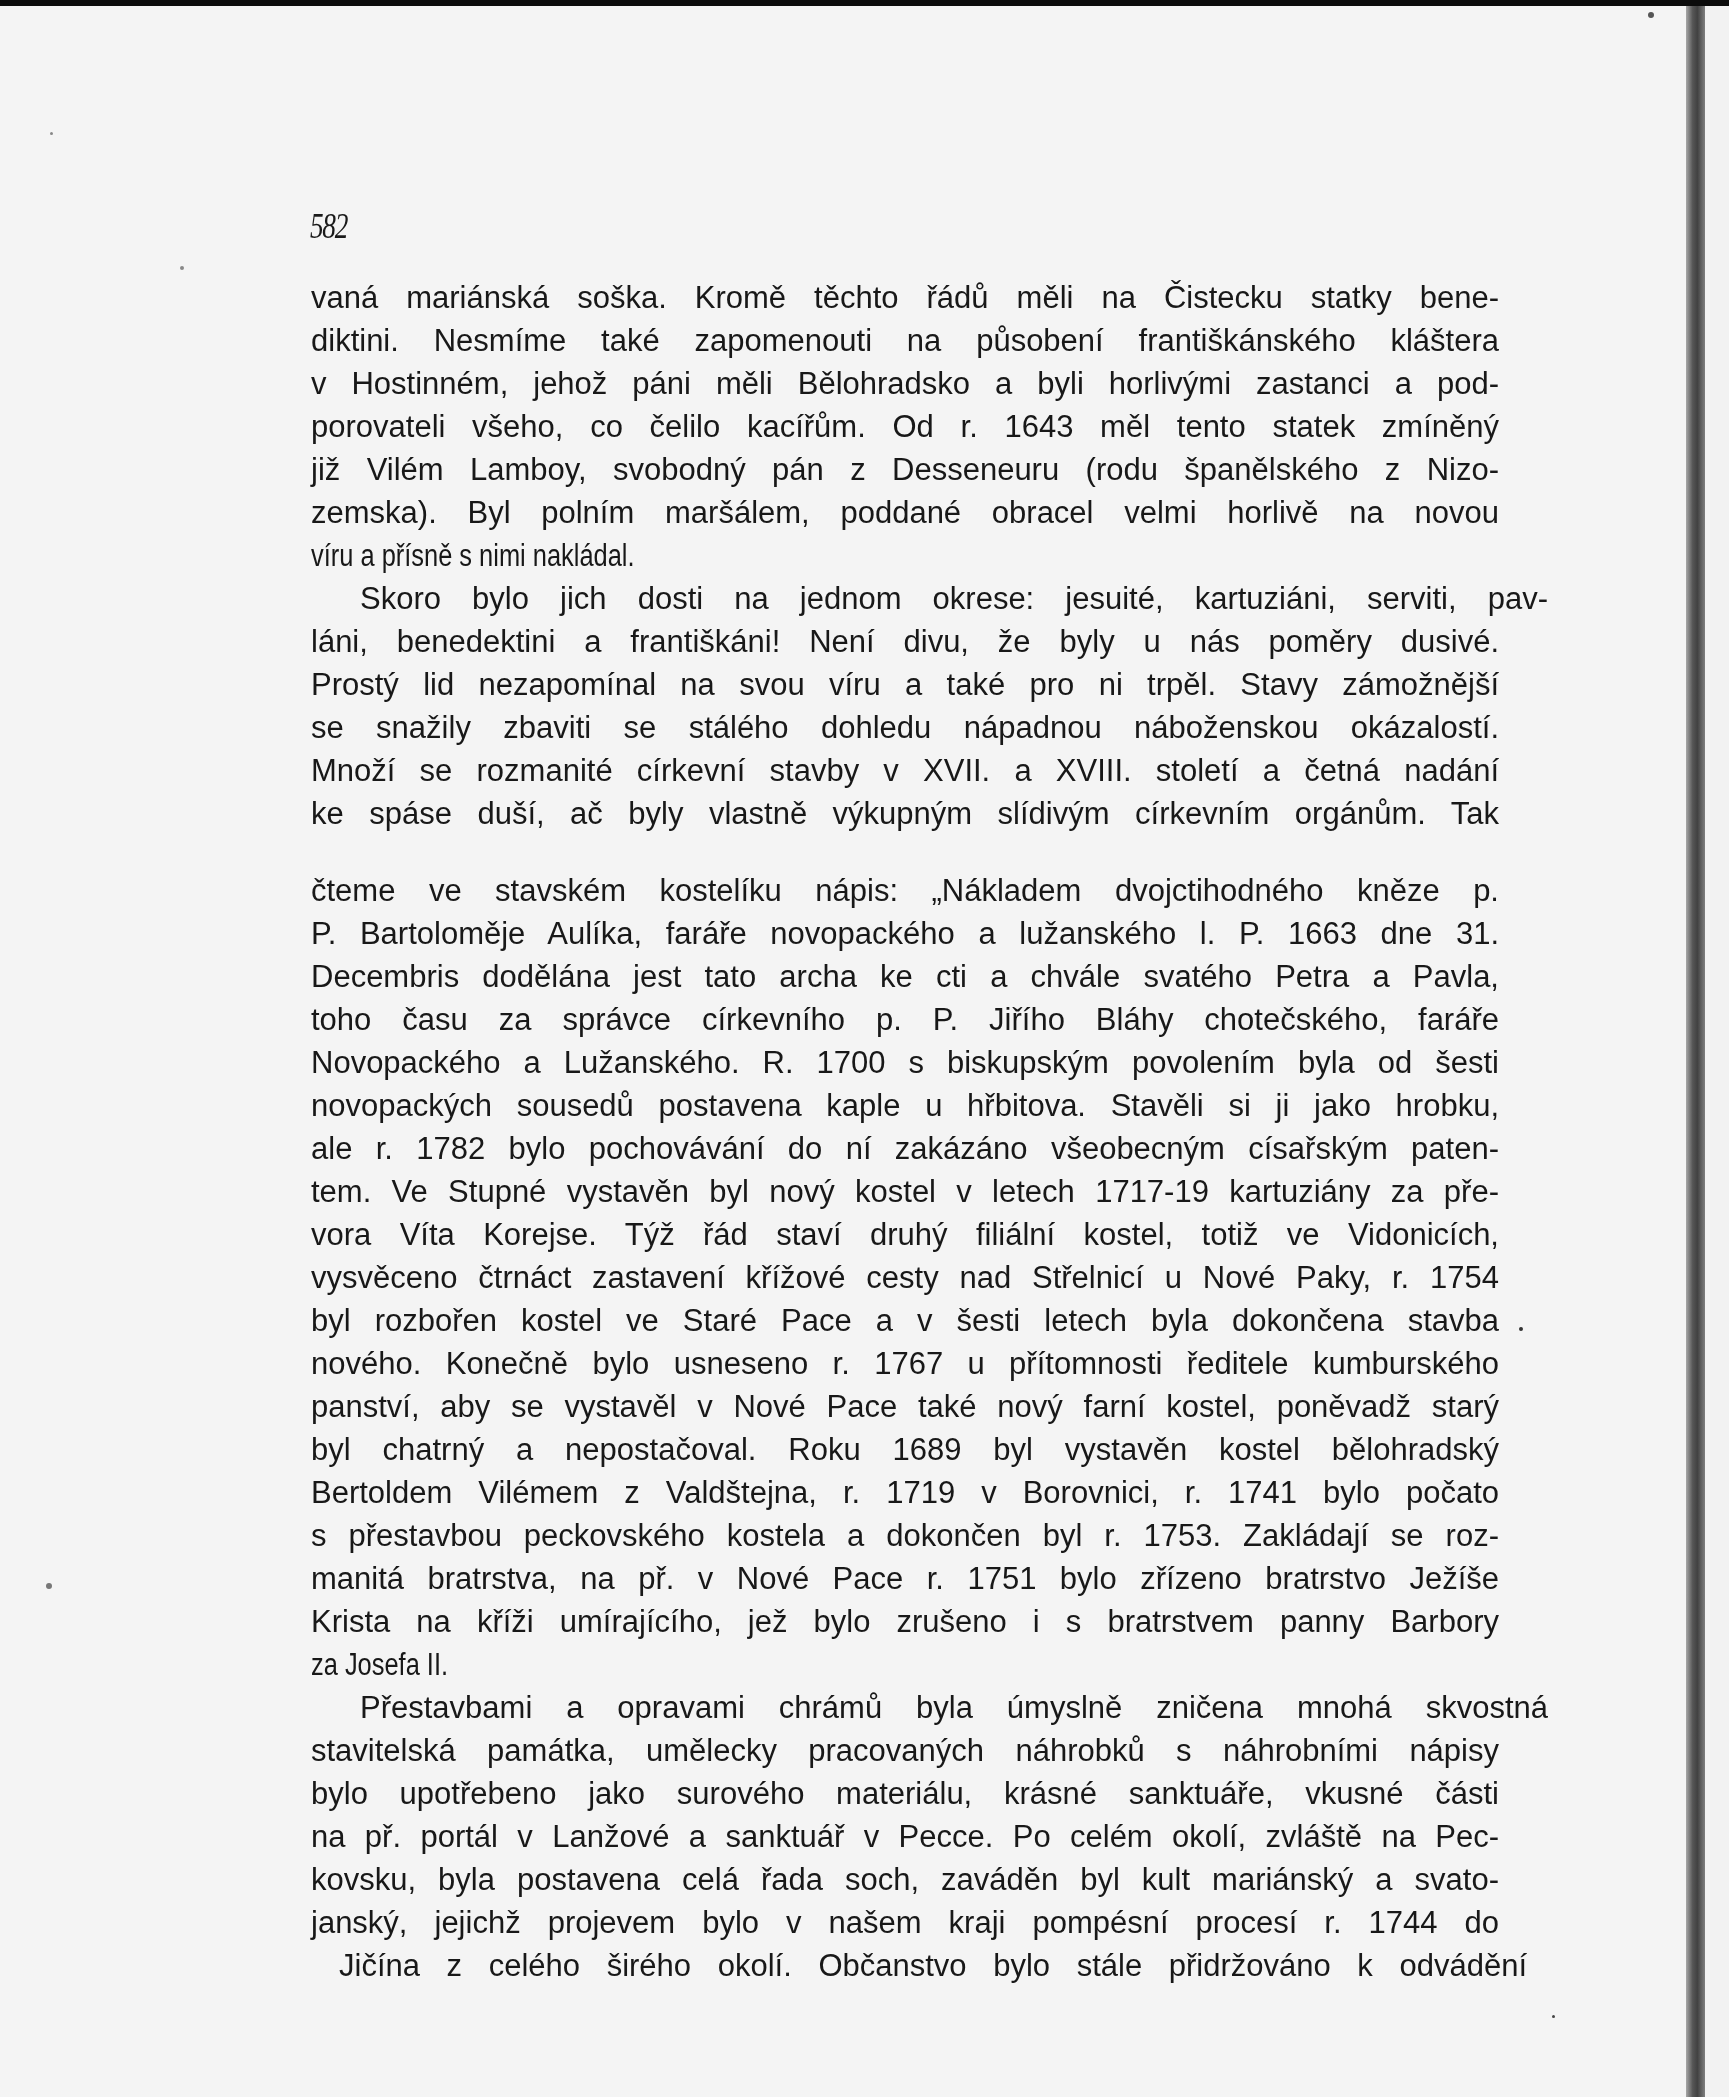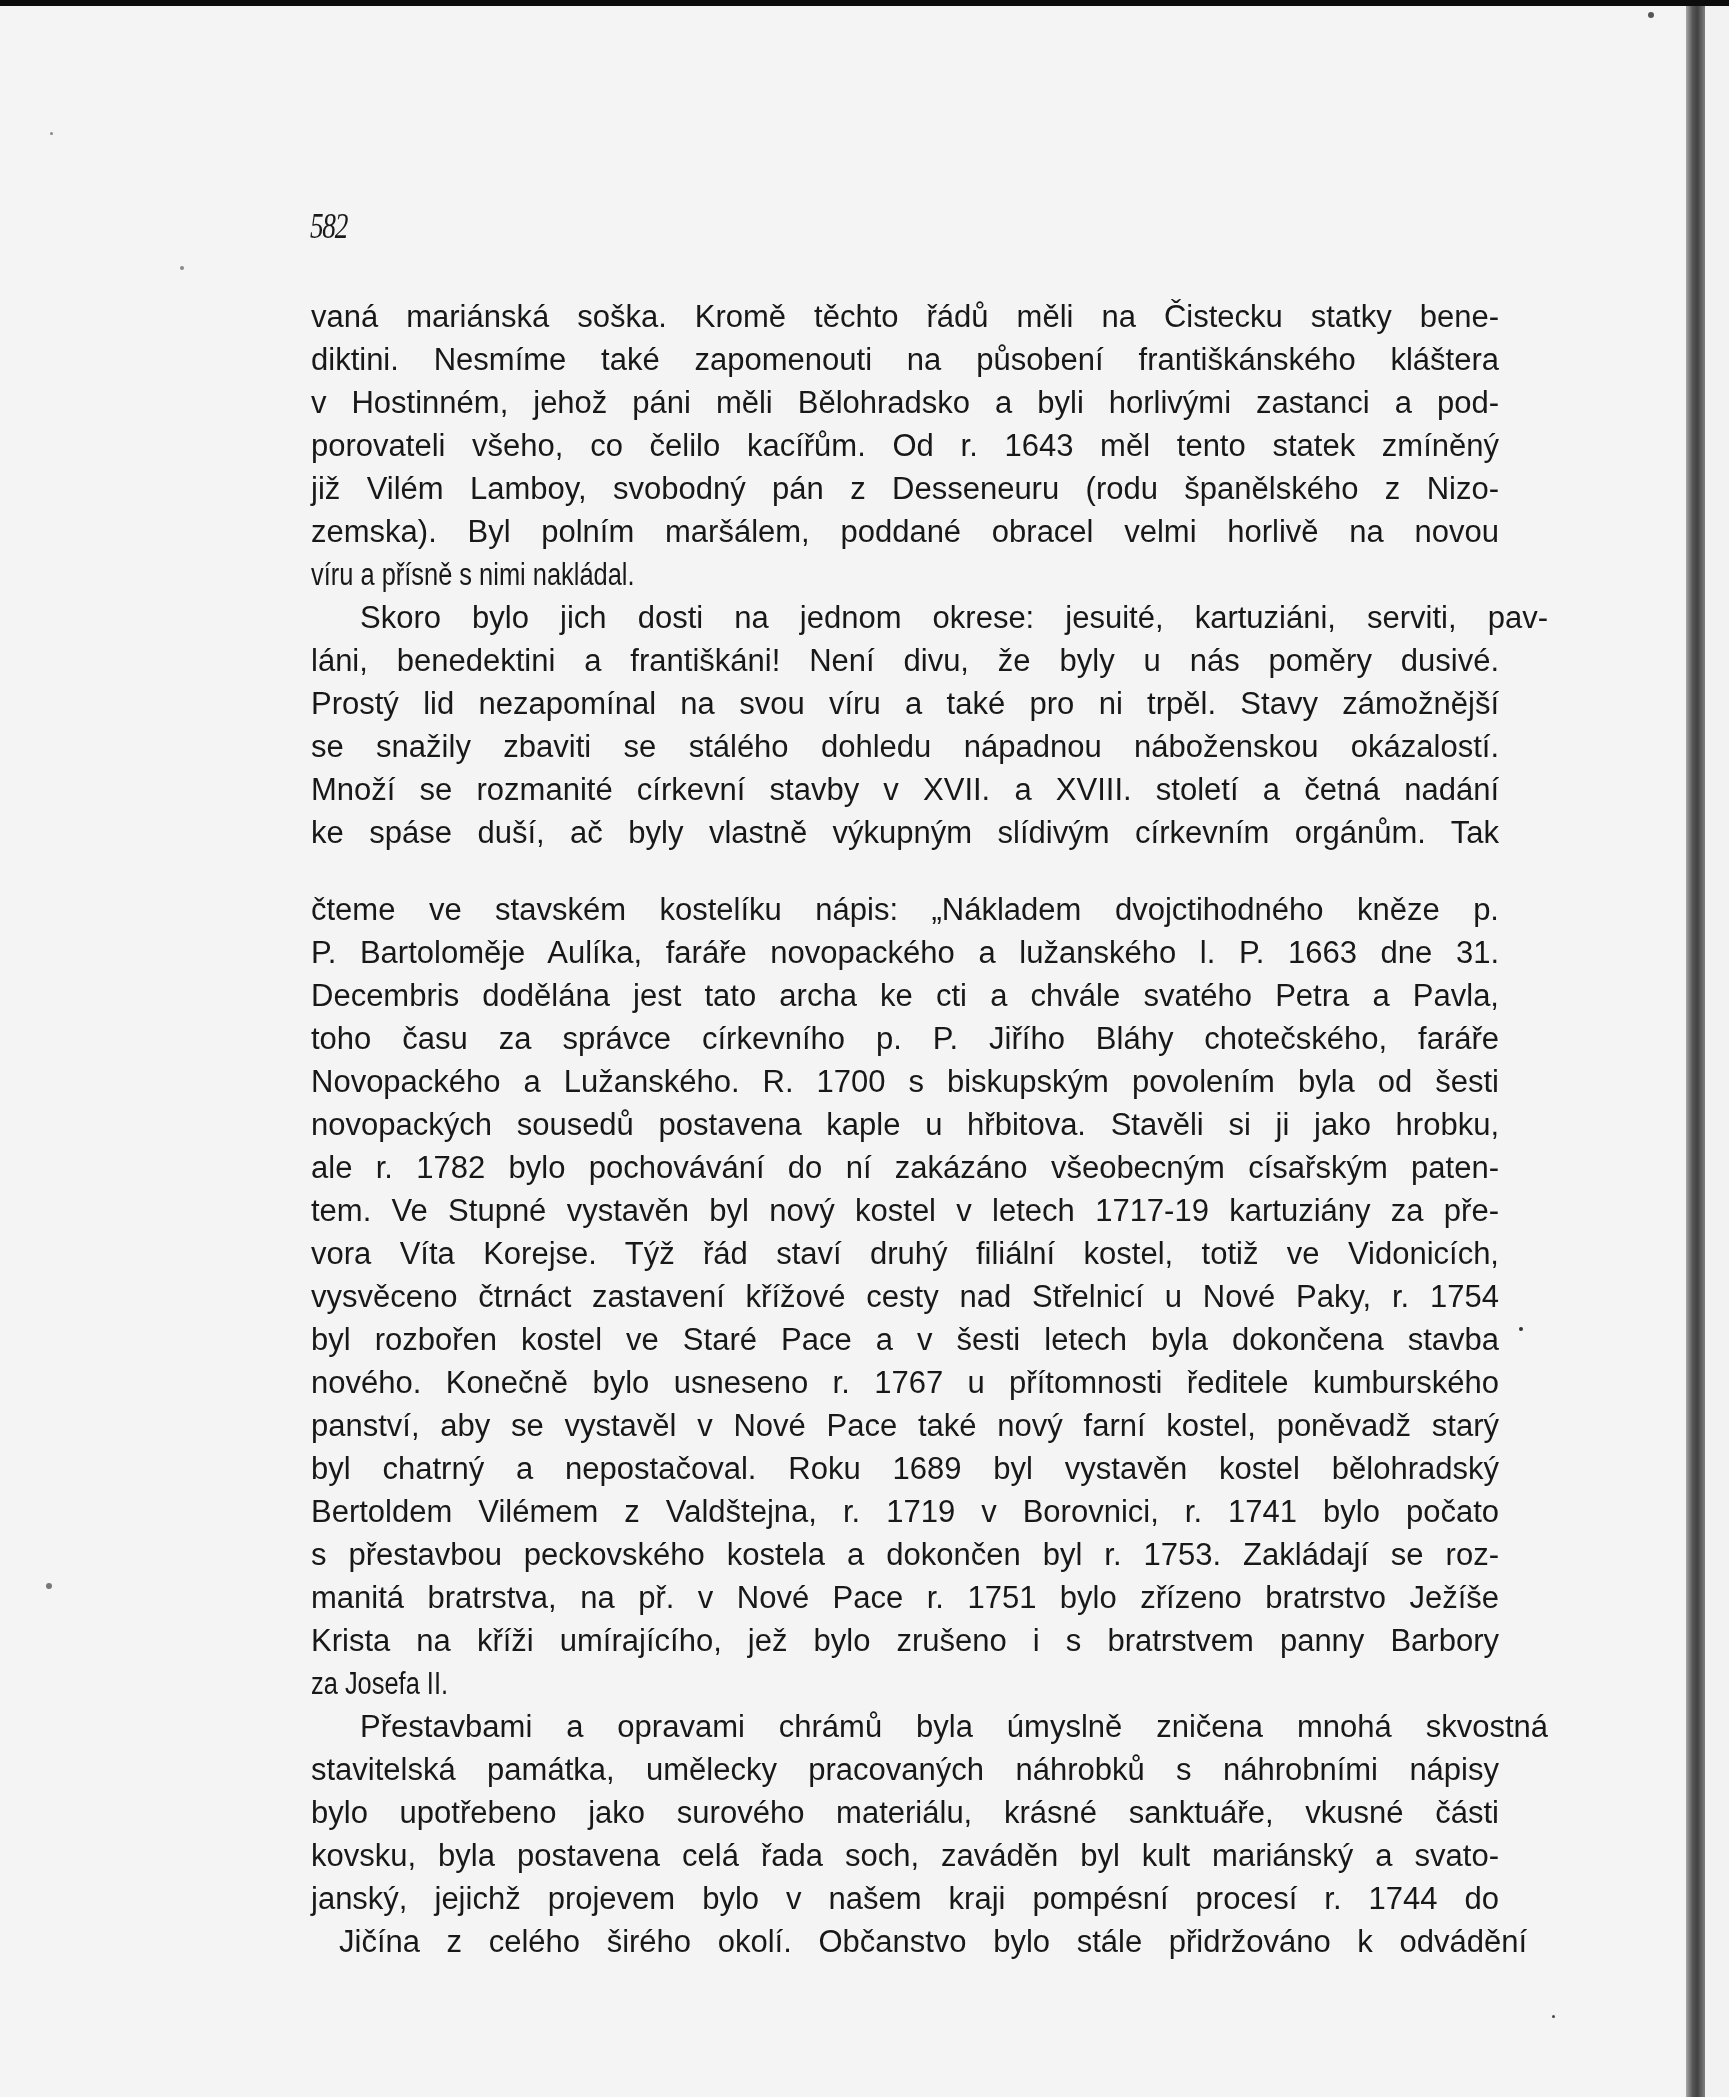--- a/index.html
+++ b/index.html
@@ -52,21 +52,21 @@
       font-style: italic;
       font-size: 35px;
       color: #1a1a1a;
       letter-spacing: -1.7px;
       transform: scaleX(0.78);
       transform-origin: left top;
     }
     .body-text {
       position: absolute;
       left: 311px;
-      top: 289px;
+      top: 270px;
       width: 1188px;
       font-family: "Liberation Sans Narrow", "Liberation Sans", sans-serif;
       font-size: 31px;
       line-height: 43px;
       color: #181818;
     }
     .line {
       display: block;
       white-space: nowrap;
       text-align: justify;
@@ -126,18 +126,19 @@
       <span class="line" style="display: block; width: 1188px; text-align: justify; text-align-last: justify;">panství, aby se vystavěl v Nové Pace také nový farní kostel, poněvadž starý</span>
       <span class="line" style="display: block; width: 1188px; text-align: justify; text-align-last: justify;">byl chatrný a nepostačoval. Roku 1689 byl vystavěn kostel bělohradský</span>
       <span class="line" style="display: block; width: 1188px; text-align: justify; text-align-last: justify;">Bertoldem Vilémem z Valdštejna, r. 1719 v Borovnici, r. 1741 bylo počato</span>
       <span class="line" style="display: block; width: 1188px; text-align: justify; text-align-last: justify;">s přestavbou peckovského kostela a dokončen byl r. 1753. Zakládají se roz-</span>
       <span class="line" style="display: block; width: 1188px; text-align: justify; text-align-last: justify;">manitá bratrstva, na př. v Nové Pace r. 1751 bylo zřízeno bratrstvo Ježíše</span>
       <span class="line" style="display: block; width: 1188px; text-align: justify; text-align-last: justify;">Krista na kříži umírajícího, jež bylo zrušeno i s bratrstvem panny Barbory</span>
       <span class="line last" style="display: block; width: 1449px; text-align: left; text-align-last: left; transform: scaleX(0.82);">za Josefa II.</span>
       <span class="line indent" style="display: block; width: 1188px; text-align: justify; text-align-last: justify;">Přestavbami a opravami chrámů byla úmyslně zničena mnohá skvostná</span>
       <span class="line" style="display: block; width: 1188px; text-align: justify; text-align-last: justify;">stavitelská památka, umělecky pracovaných náhrobků s náhrobními nápisy</span>
       <span class="line" style="display: block; width: 1188px; text-align: justify; text-align-last: justify;">bylo upotřebeno jako surového materiálu, krásné sanktuáře, vkusné části</span>
+      <span class="line" style="display: block; width: 1188px; text-align: justify; text-align-last: justify;">na př. portál v Lanžové a sanktuář v Pecce. Po celém okolí, zvláště na Pec-</span>
       <span class="line" style="display: block; width: 1188px; text-align: justify; text-align-last: justify;">kovsku, byla postavena celá řada soch, zaváděn byl kult mariánský a svato-</span>
       <span class="line" style="display: block; width: 1188px; text-align: justify; text-align-last: justify;">janský, jejichž projevem bylo v našem kraji pompésní procesí r. 1744 do</span>
       <span class="line" style="display: block; width: 1188px; text-align: justify; text-align-last: justify; margin-left: 28px;">Jičína z celého širého okolí. Občanstvo bylo stále přidržováno k odvádění</span>
     </div>
 </div>
 
 
 </body></html>

